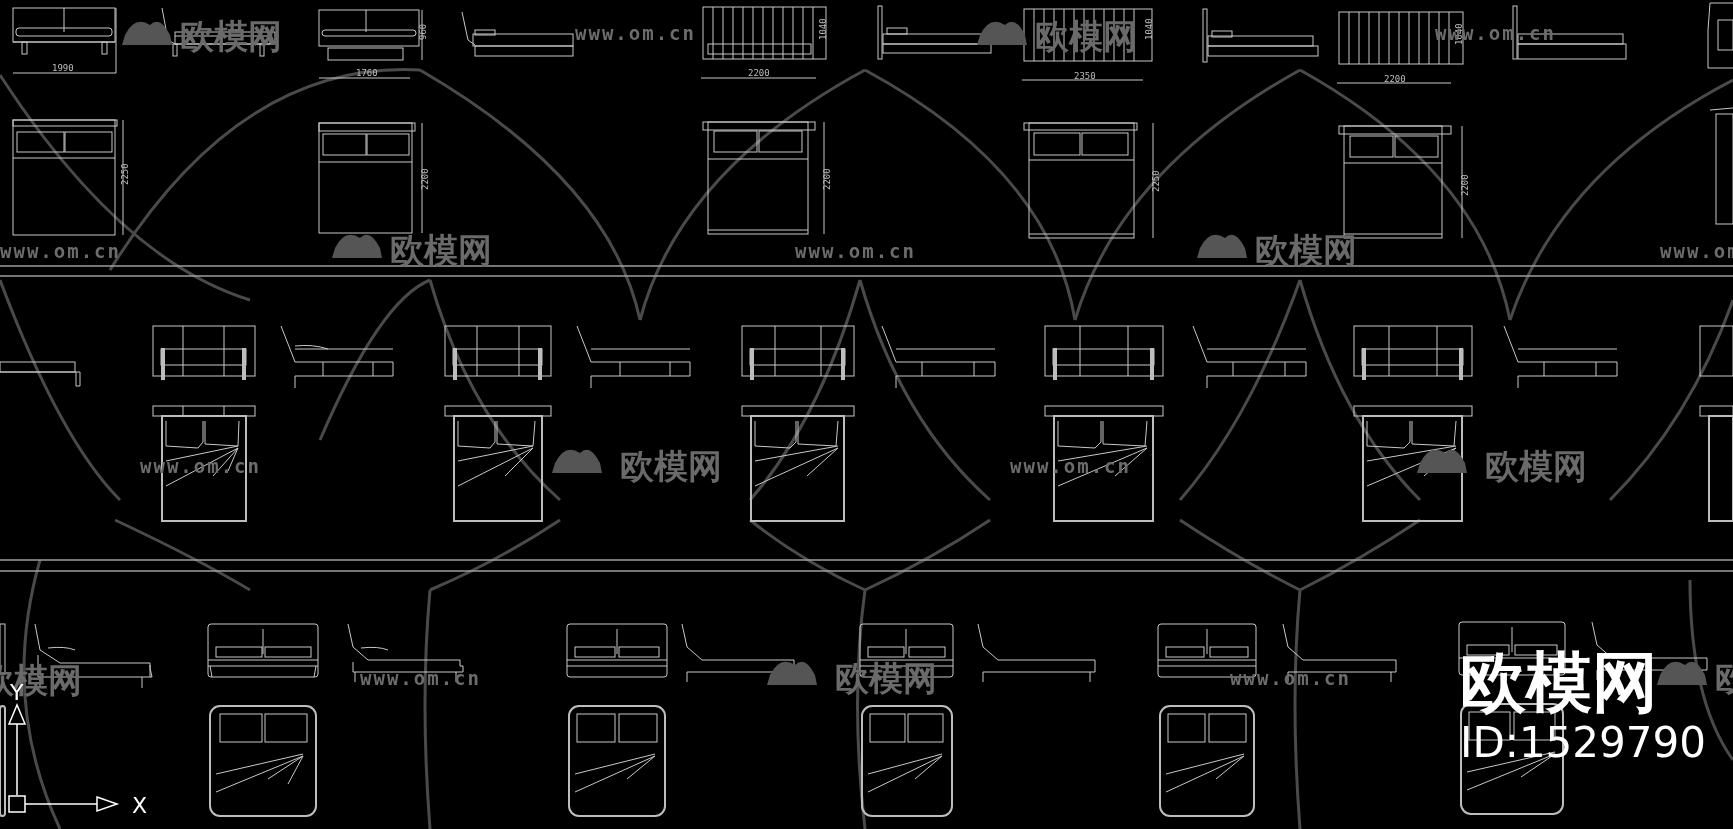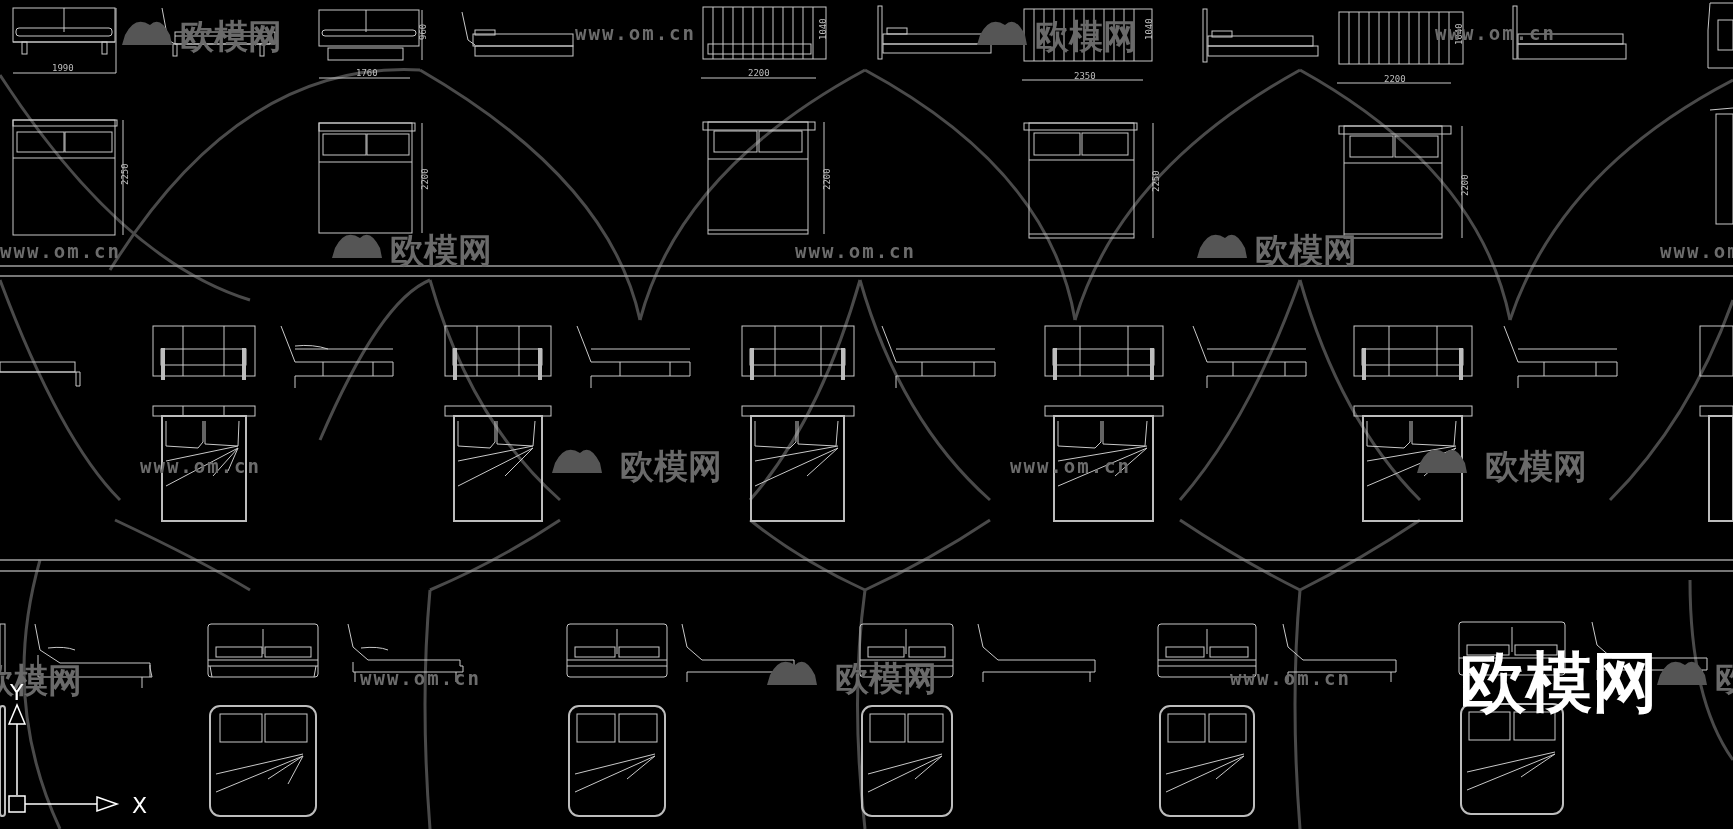--- a/index.html
+++ b/index.html
@@ -466,14 +466,15 @@
     <text class="ucs-t" x="10" y="700">Y</text>
     <rect class="ucs" x="9" y="796" width="16" height="16"></rect>
     <line class="ucs" x1="25" y1="804" x2="97" y2="804"></line>
     <path class="ucs" d="M97 797 L117 804 L97 811 Z"></path>
     <text class="ucs-t" x="132" y="813">X</text>
   </g>
 </svg>
 
 <div id="stamp">
   <span class="big">欧模网</span>
+  <span class="id">ID:1529790</span>
 </div>
 </div>
 
 </body></html>

